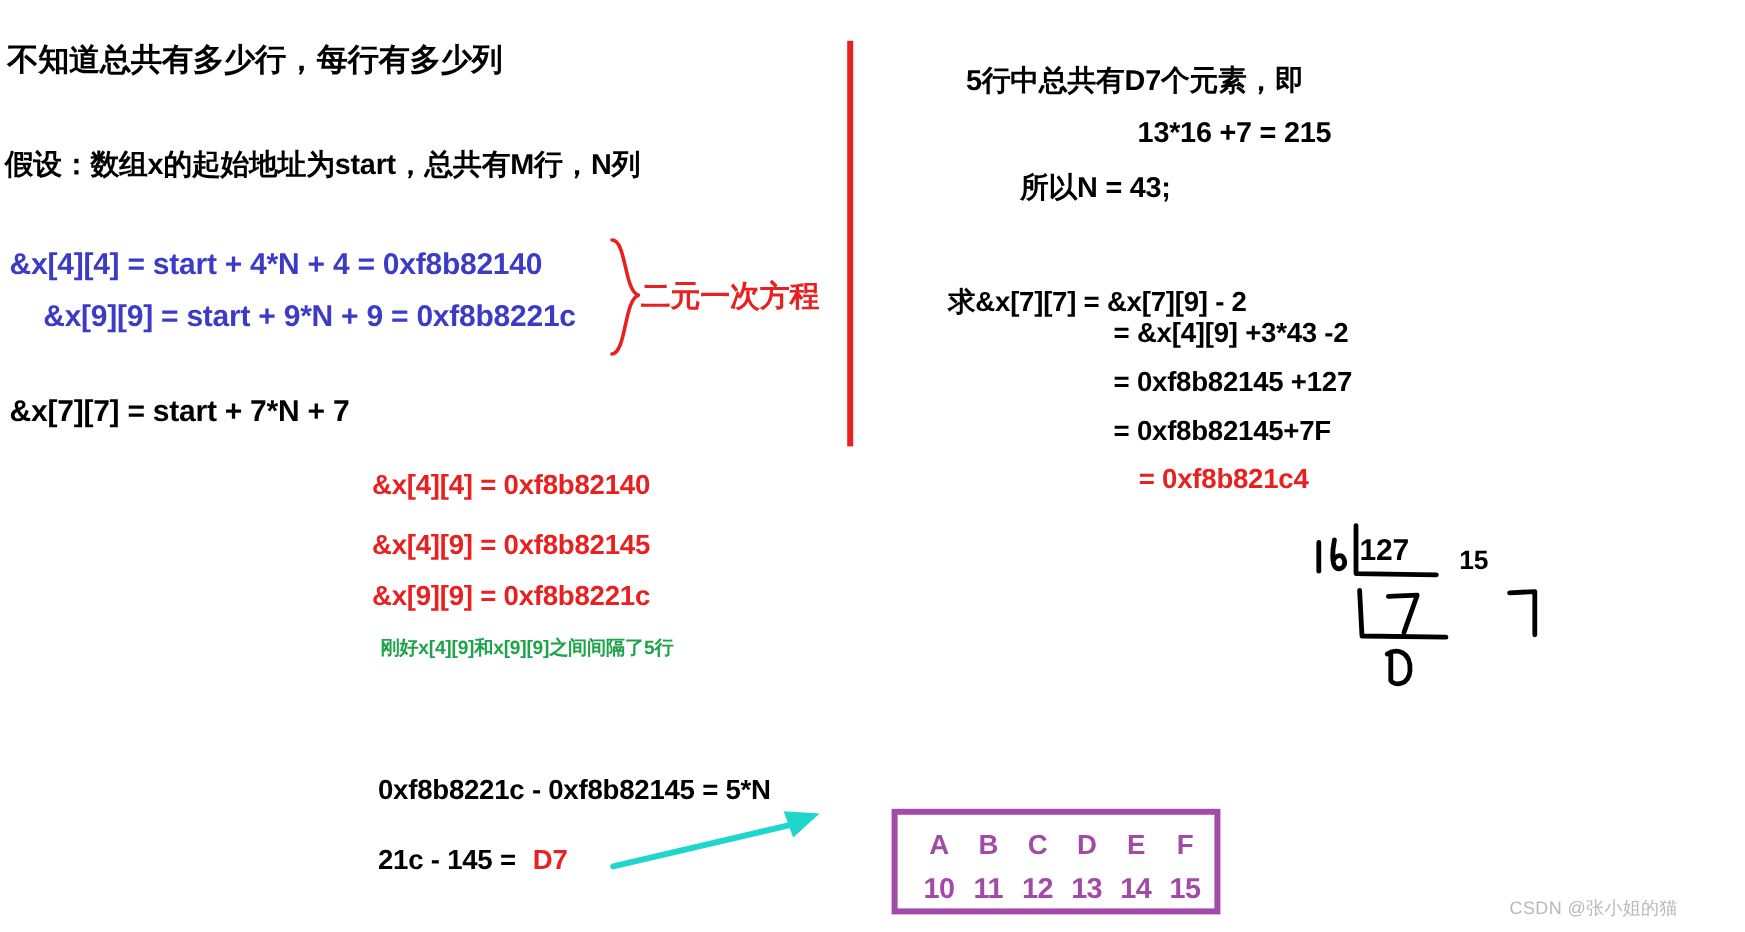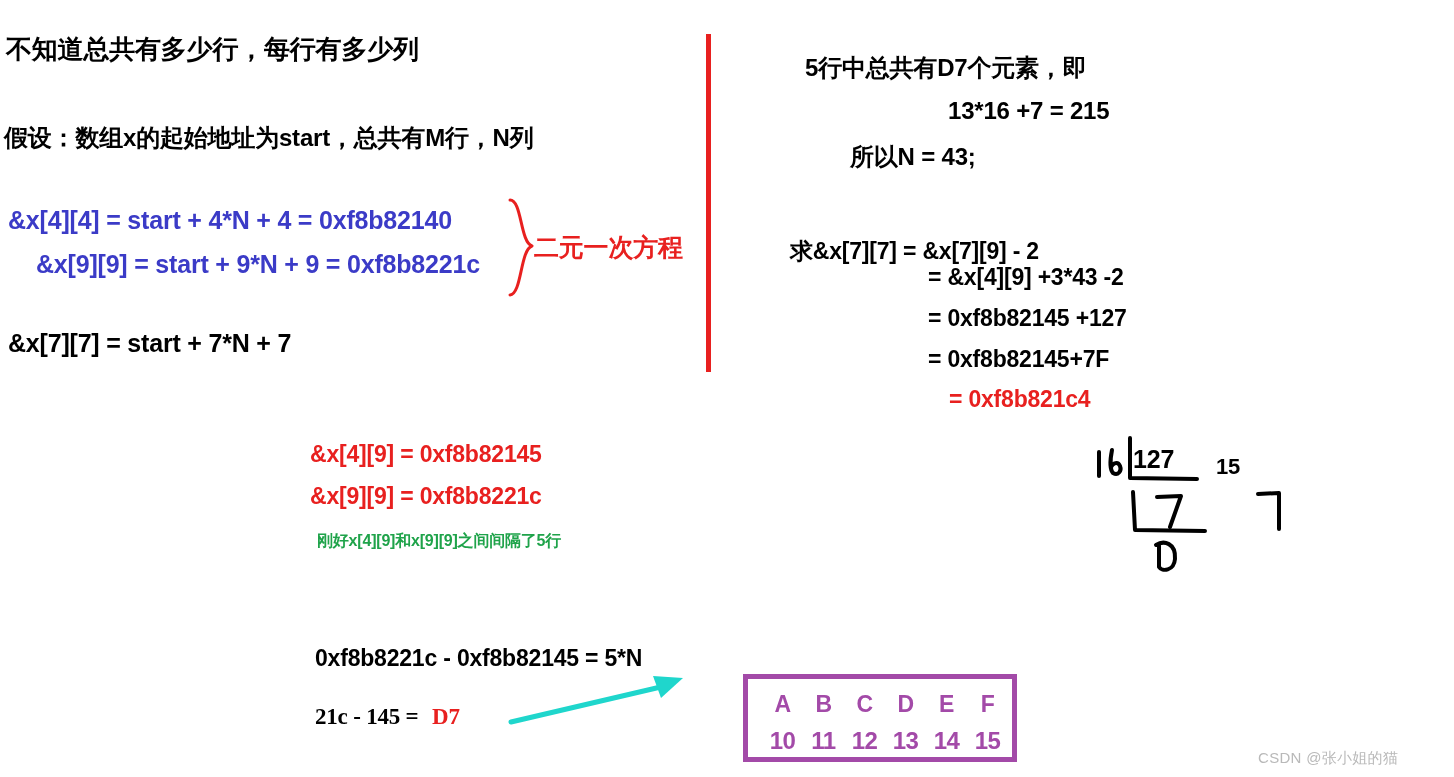--- a/index.html
+++ b/index.html
@@ -39,21 +39,21 @@
 
   #t-brace-label { left: 534px; top: 235px; font-size: 25px; }
 
   #t-r1 { left: 310px; top: 393px; font-size: 23px; }
   #t-r2 { left: 310px; top: 443px; font-size: 23px; }
   #t-r3 { left: 310px; top: 485px; font-size: 23px; }
 
   #t-g1 { left: 317px; top: 533px; font-size: 16px; }
 
   #t-b1 { left: 315px; top: 647px; font-size: 23px; }
-  #t-b2 { left: 315px; top: 705px; font-size: 23px; font-family: Liberation Serif, serif; }
+  #t-b2 { left: 315px; top: 705px; font-size: 23px; }
   #t-b2 .red { margin-left: 8px; }
 
   
   #t-rt1 { left: 805px; top: 56px;  font-size: 24px; }
   #t-rt2 { left: 948px; top: 99px;  font-size: 24px; }
   #t-rt3 { left: 805px; top: 145px; font-size: 24px; margin-left: 45px; }
 
   #t-rq1 { left: 790px; top: 224px; font-size: 23px; margin-top: 16px; }
   #t-rq2 { left: 928px; top: 266px; font-size: 23px; }
   #t-rq3 { left: 928px; top: 307px; font-size: 23px; }
@@ -135,20 +135,21 @@
   <div class="txt blue" id="t-eq2">&amp;x[9][9] = start + 9*N + 9 = 0xf8b8221c</div>
 
   <div class="txt black" id="t-eq3">&amp;x[7][7] = start + 7*N + 7</div>
 
   <svg id="brace" width="40" height="100" viewBox="0 0 40 100">
     <path d="M4,2 C16,2 14,44 26,48 C14,52 16,96 4,97" fill="none" stroke="#e8201f" stroke-width="3" stroke-linecap="round" stroke-linejoin="round"></path>
   </svg>
 
   <div class="txt red" id="t-brace-label">二元一次方程</div>
 
+  <div class="txt red" id="t-r1">&amp;x[4][4] = 0xf8b82140</div>
 
   <div class="txt red" id="t-r2">&amp;x[4][9] = 0xf8b82145</div>
 
   <div class="txt red" id="t-r3">&amp;x[9][9] = 0xf8b8221c</div>
 
   <div class="txt green" id="t-g1">刚好x[4][9]和x[9][9]之间间隔了5行</div>
 
   <div class="txt black" id="t-b1">0xf8b8221c - 0xf8b82145 = 5*N</div>
 
   <div class="txt black" id="t-b2">

